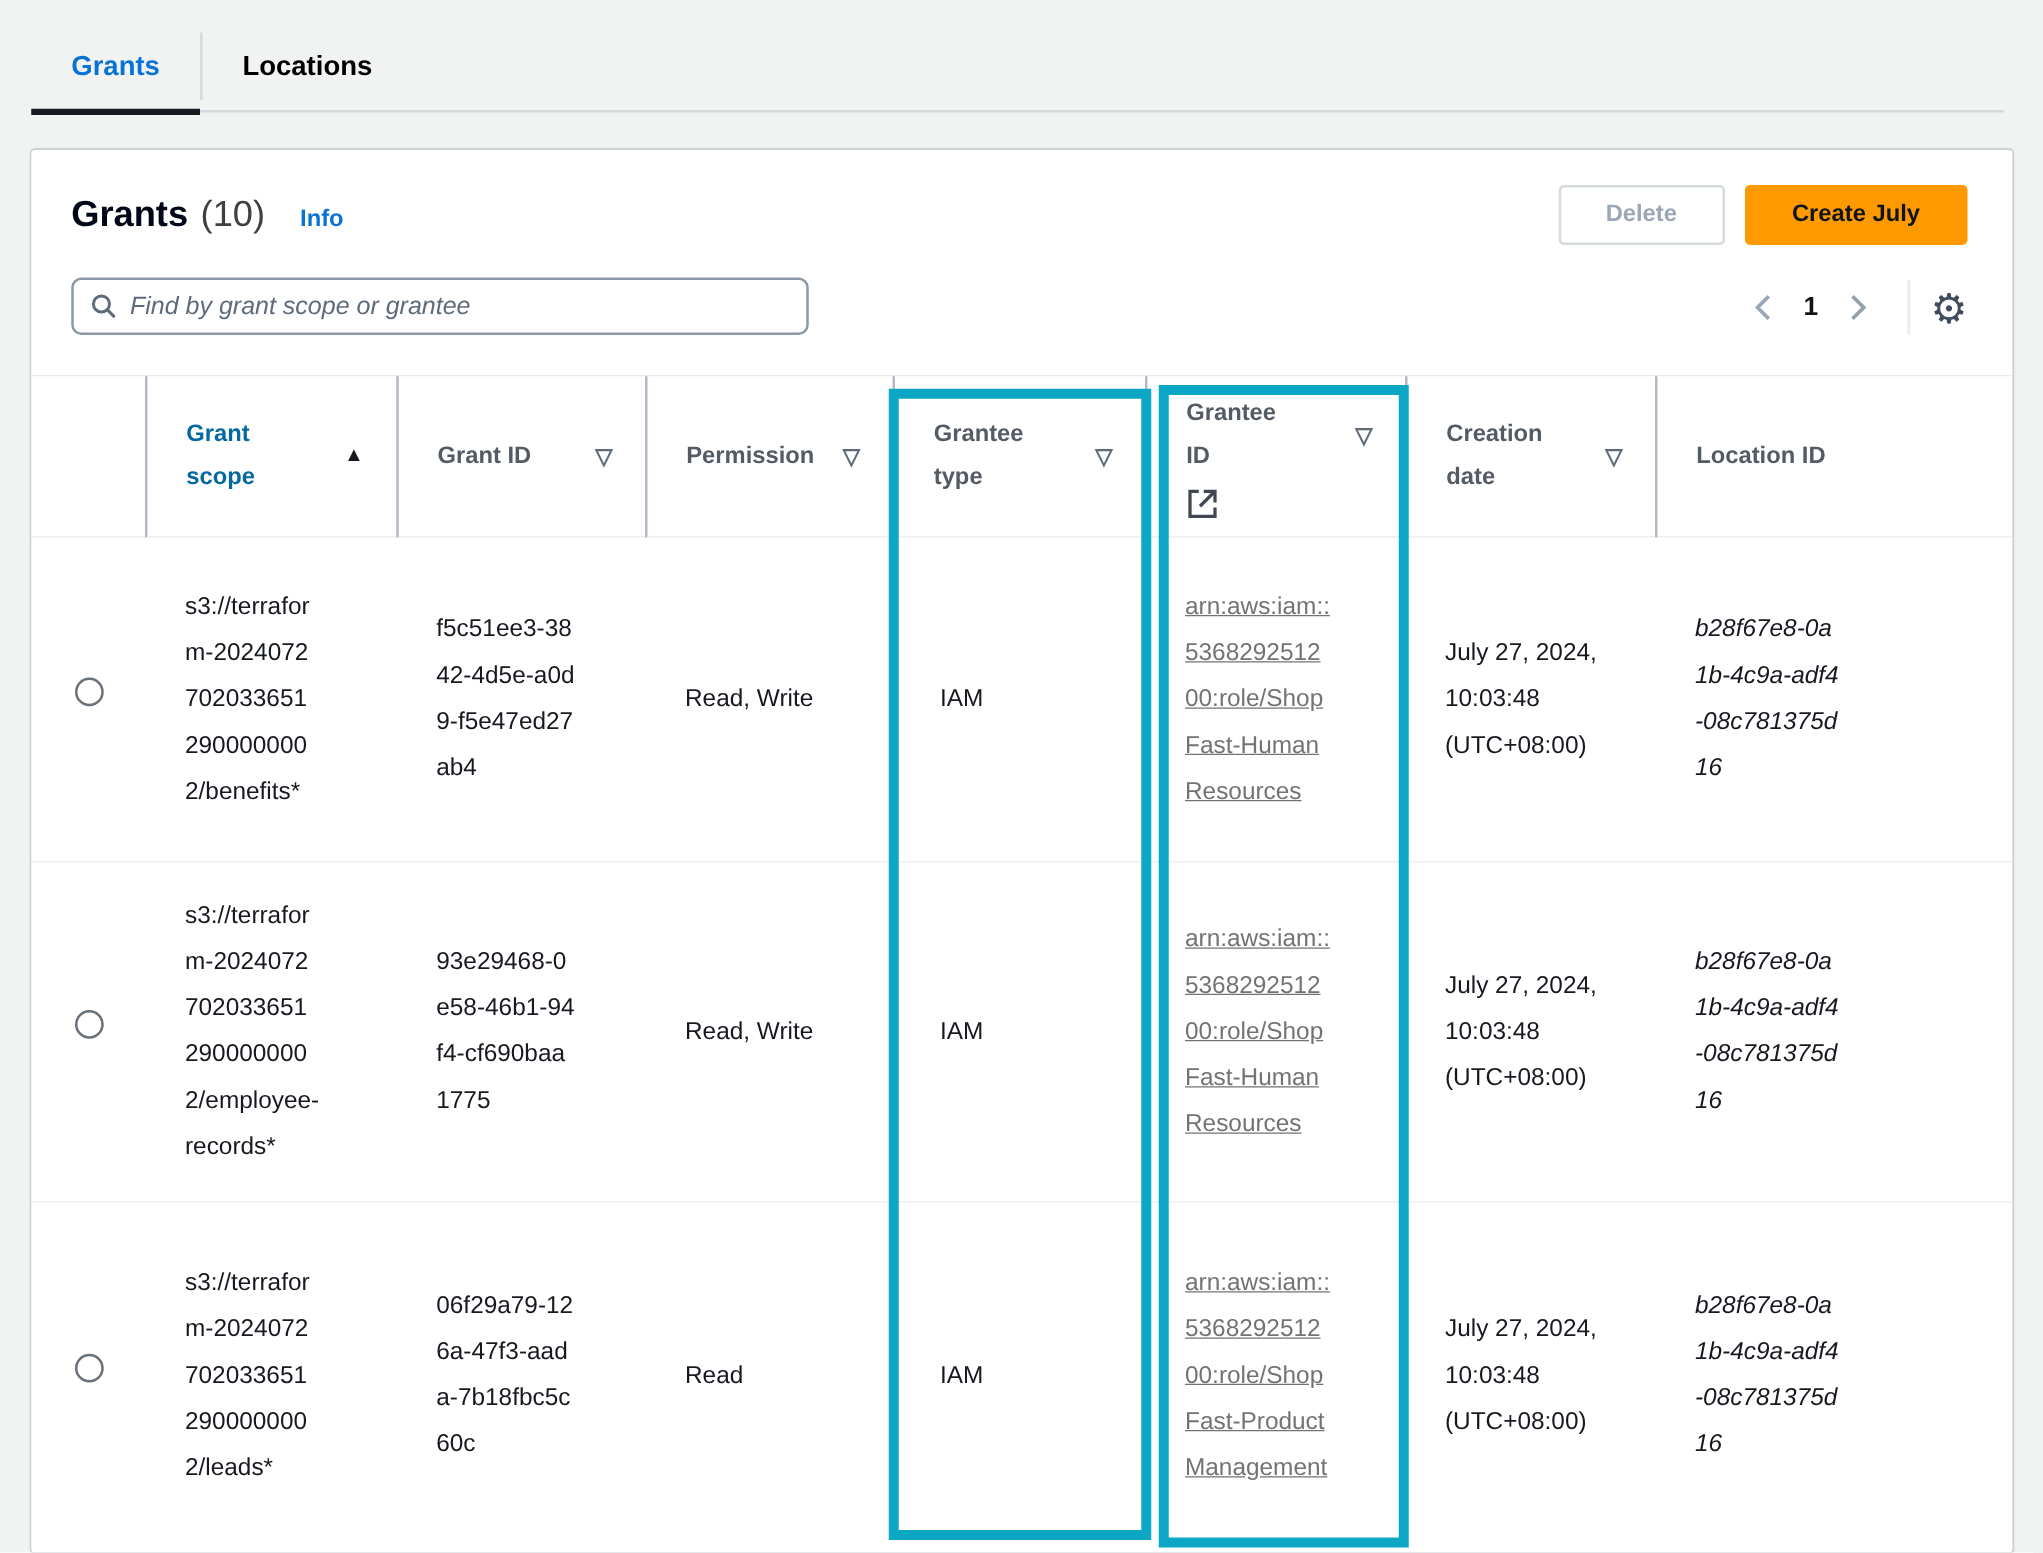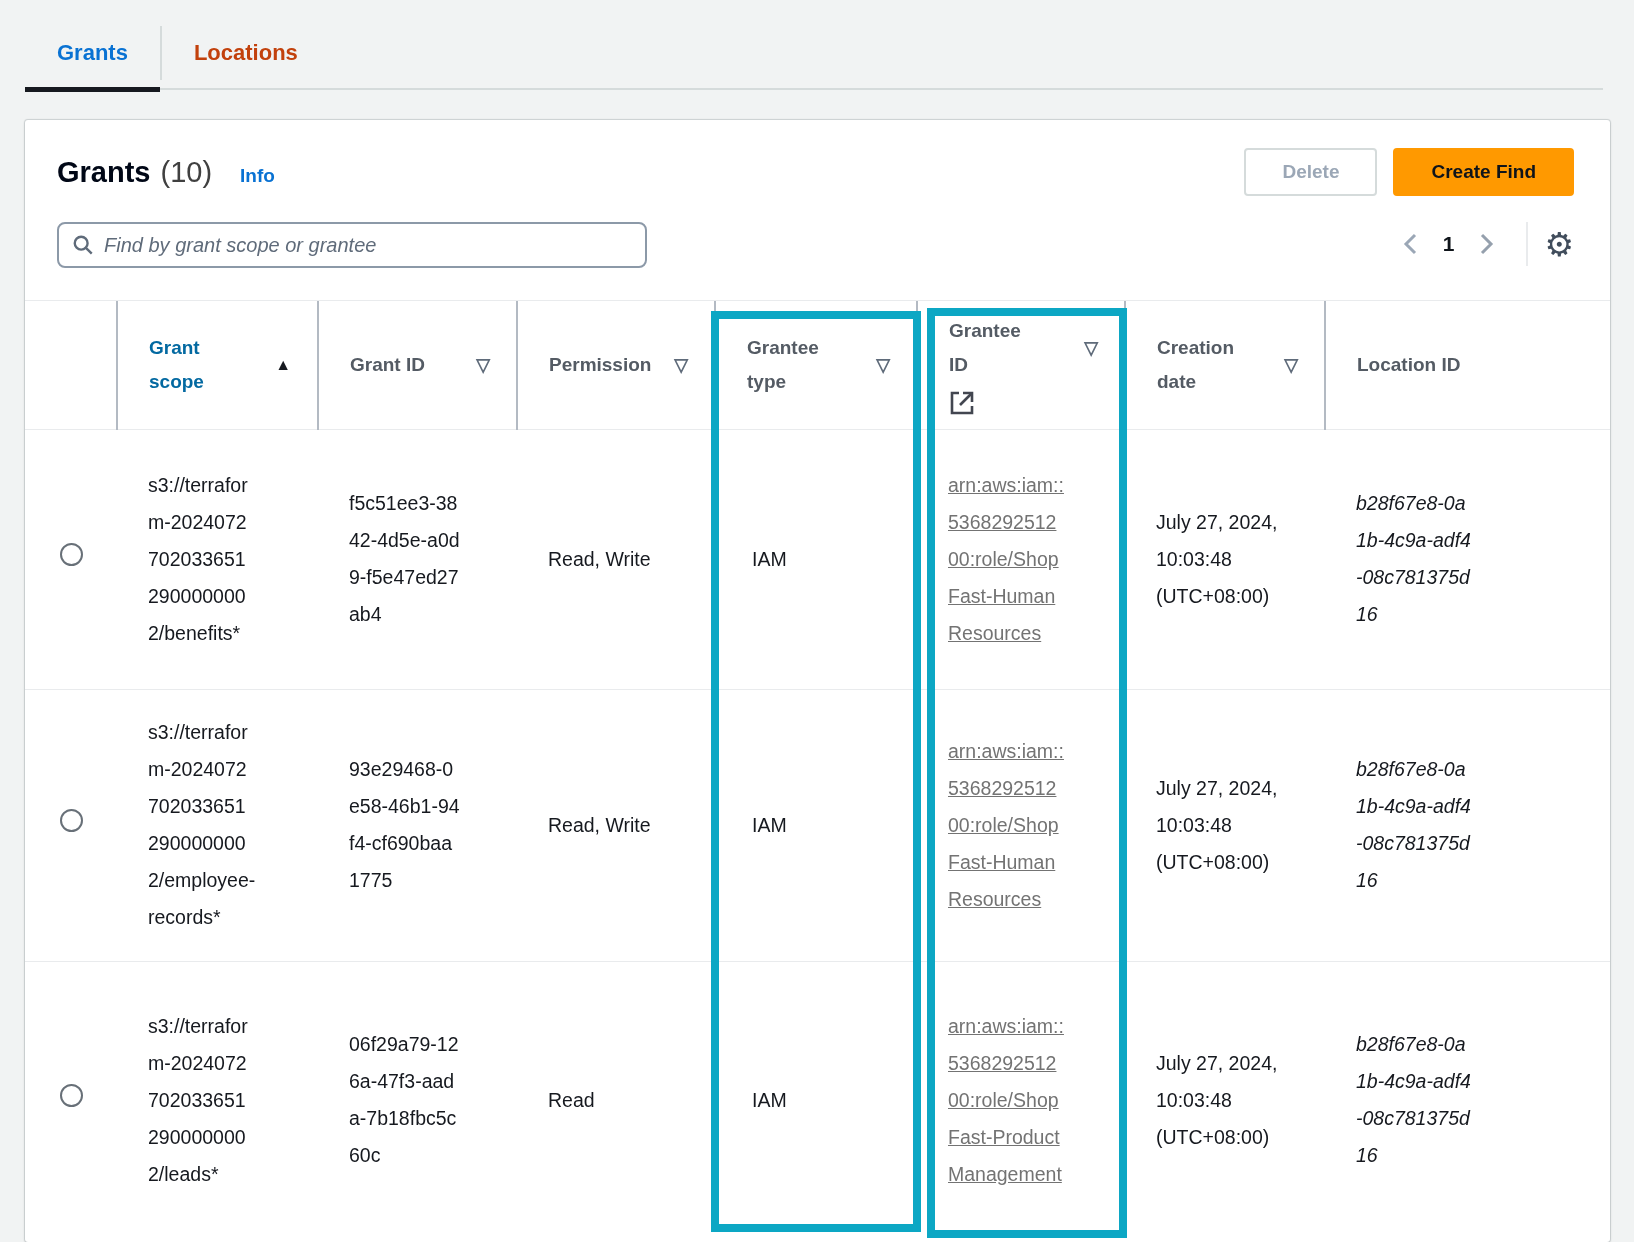--- a/index.html
+++ b/index.html
@@ -8,41 +8,41 @@
     position: relative;
     overflow: hidden;
     background: #f1f3f3;
     font-family: "Liberation Sans", sans-serif;
     color: #0f141a;
   }
   
   .tabs-bar { padding: 18px 31px 0 25px; }
   .tabs-row { display:flex; align-items:stretch; height:72px; border-bottom:2px solid #d5dbdb; }
   .tab { padding:0 32px; display:flex; align-items:center; font-size:22px; font-weight:bold;
-         color:#c2410c; position:relative; cursor:pointer; }
+         color:#000000; position:relative; cursor:pointer; }
   .tab.active { color:#0972d3; }
   .tab.active::after { content:""; position:absolute; left:0; right:0; bottom:-4px; height:5px; background:#16191f; }
   .tab-sep { width:2px; background:#d5dbdb; margin:8px 0; }
   
   .card {
     position:absolute; left:25px; top:120px; width:1585px; height:1122px;
     background:#fff; border-radius:3px; box-shadow:0 0 1px 1px rgba(0,28,36,.15), 0 1px 3px rgba(0,28,36,.1);
     overflow:hidden;
   }
   .card-header { padding:28px 36px 0 32px; border-bottom:1px solid #e9ebed; }
   .title-row { display:flex; align-items:center; }
   .page-title { font-size:29px; font-weight:bold; color:#000716; }
   .count { font-size:29px; font-weight:normal; color:#404040; margin-left:10px; }
   .info-link { font-size:19px; font-weight:bold; color:#0972d3; margin-left:28px; position:relative; top:4px; cursor:pointer; text-decoration:none; }
   .actions { margin-left:auto; display:flex; gap:16px; }
   .btn { height:48px; border-radius:4px; font-size:19px; font-weight:bold; padding:0 36px;
          display:flex; align-items:center; cursor:pointer; white-space:nowrap; }
   .btn-delete { background:#fff; border:2px solid #d5dbdb; color:#9ba7b6; }
   .btn-create { background:#ff9900; border:2px solid #ff9900; color:#0f141a; }
-  .controls-row { display:flex; align-items:flex-start; margin-top:26px; padding-bottom:32px; }
+  .controls-row { display:flex; align-items:flex-end; margin-top:26px; padding-bottom:32px; }
   .search-box { width:590px; height:46px; border:2px solid #8c99a8; border-radius:8px;
                 display:flex; align-items:center; padding:0 13px; gap:10px; background:#fff; }
   .search-box input { border:none; outline:none; flex:1; font-size:20px; color:#0f141a;
                       font-family:"Liberation Sans", sans-serif; background:transparent; }
   .search-box input::placeholder { font-style:italic; color:#5f6b7a; }
   .pager { margin-left:auto; display:flex; align-items:center; }
   .pager-btn { background:none; border:none; padding:0 10px; cursor:pointer; display:flex; align-items:center; }
   .page-num { font-size:21px; font-weight:bold; color:#0f141a; padding:0 12px; }
   .pager-sep { width:2px; height:44px; background:#e9ebed; margin:0 16px 0 20px; }
   .gear { font-size:33px; color:#414d5c; background:none; border:none; cursor:pointer; line-height:1; }
@@ -89,21 +89,21 @@
 </div>
 
 <div class="card">
   <div class="card-header">
     <div class="title-row">
       <span class="page-title">Grants</span>
       <span class="count">(10)</span>
       <a class="info-link">Info</a>
       <div class="actions">
         <button class="btn btn-delete">Delete</button>
-        <button class="btn btn-create">Create Find</button>
+        <button class="btn btn-create">Create July</button>
       </div>
     </div>
     <div class="controls-row">
       <div class="search-box">
         <svg width="22" height="22" viewBox="0 0 24 24" fill="none" stroke="#5f6b7a" stroke-width="2.6">
           <circle cx="10" cy="10" r="7"></circle>
             <line x1="15.2" y1="15.2" x2="21.5" y2="21.5"></line>
         </svg>
         <input type="text" placeholder="Find by grant scope or grantee" style="">
       </div>

